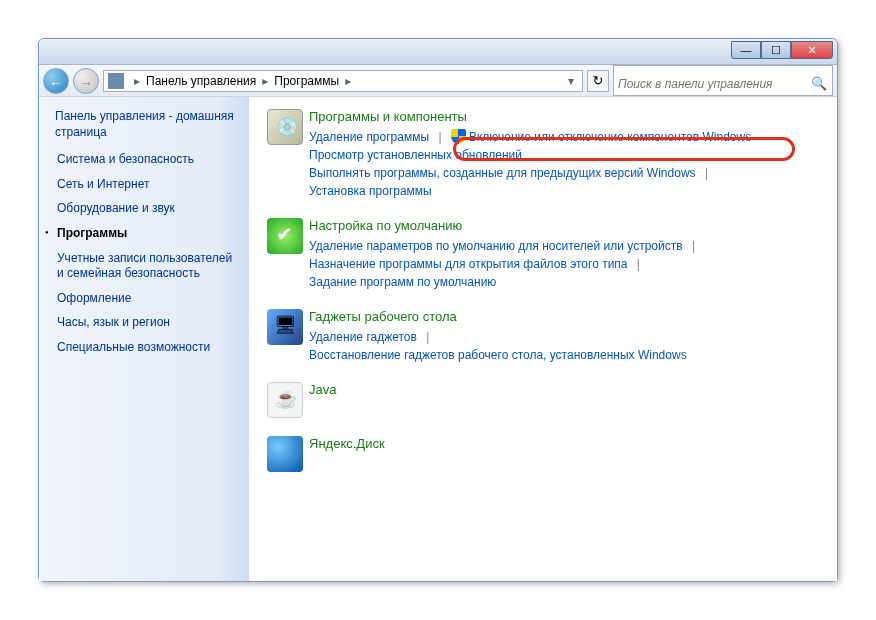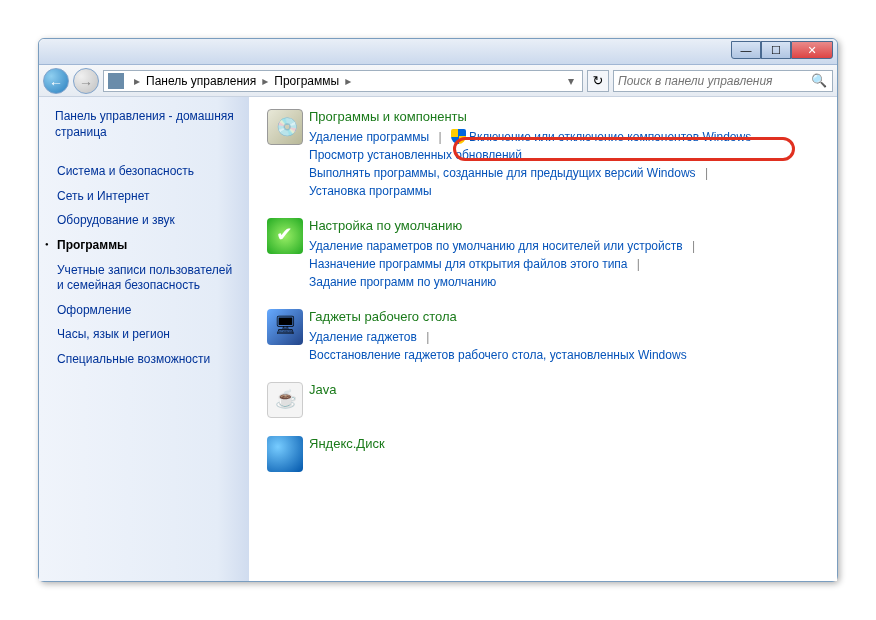--- a/index.html
+++ b/index.html
@@ -12,26 +12,26 @@
 .win-btn.close { border-radius: 0 0 3px 0; background: linear-gradient(#e98a8a,#d44); color: #fff; width: 42px; }
 .navbar { height: 32px; background: linear-gradient(#f5f7fa,#e6ebf2); border-bottom: 1px solid #c8d2e0; display: flex; align-items: center; padding: 0 4px; gap: 4px; }
 .nav-back, .nav-fwd { width: 26px; height: 26px; border-radius: 50%; border: 1px solid #7fa3cc; display: flex; align-items: center; justify-content: center; font-size: 14px; cursor: pointer; }
 .nav-back { background: radial-gradient(circle at 30% 30%, #8fcff0, #2a7fbf); color: #fff; }
 .nav-fwd { background: radial-gradient(circle at 30% 30%, #f0f0f0, #c0c0c0); color: #888; }
 .addressbar { flex: 1; height: 22px; border: 1px solid #a0b0c0; background: #fff; display: flex; align-items: center; padding: 0 4px; font-size: 12px; }
 .addr-icon { width: 16px; height: 16px; background: #6a8caa; margin-right: 4px; }
 .addr-sep { margin: 0 6px; color: #666; }
 .addr-dd { margin-left: auto; color: #666; padding: 0 4px; cursor: pointer; }
 .refresh-btn { width: 22px; height: 22px; border: 1px solid #a0b0c0; background: #f4f6fa; display: flex; align-items: center; justify-content: center; font-size: 13px; cursor: pointer; }
-.searchbar { width: 220px; height: 22px; border: 1px solid #a0b0c0; background: #fff; display: flex; align-items: center; padding: 4px 4px; }
+.searchbar { width: 220px; height: 31px; border: 1px solid #a0b0c0; background: #fff; display: flex; align-items: flex-end; padding: 4px 4px; }
 .searchbar input { border: none; outline: none; flex: 1; font-style: italic; color: #888; font-size: 12px; }
 .search-icon { color: #4a80c0; font-size: 13px; }
 .body-area { display: flex; height: calc(100% - 58px); }
 .sidebar { width: 210px; background: linear-gradient(to right, #f0f4fb 0%, #e4ecf7 85%, #d0dcef 100%); padding: 12px 10px 12px 16px; }
-.side-home { color: #003399; margin-bottom: 24px; line-height: 1.3; cursor: pointer; }
+.side-home { color: #003399; margin-bottom: 12px; line-height: 1.3; cursor: pointer; }
 .side-link { color: #003399; margin-bottom: 9px; cursor: pointer; position: relative; padding-left: 2px; line-height: 1.3; }
 .side-link.active { color: #000; font-weight: bold; }
 .side-link.active::before { content: "●"; position: absolute; left: -10px; font-size: 6px; top: 3px; }
 .content { flex: 1; padding: 12px 18px; overflow: auto; background: #fff; }
 .section { display: flex; margin-bottom: 18px; }
 .section-icon { width: 42px; flex-shrink: 0; }
 .section-icon .ico { width: 36px; height: 36px; border-radius: 4px; }
 .ico-programs { background: linear-gradient(135deg,#e8e8d8,#b8b898); border: 1px solid #999; position: relative; }
 .ico-programs::after { content:"💿"; position:absolute; font-size:18px; left:8px; top:6px; }
 .ico-defaults { background: radial-gradient(circle,#9e6,#2a2); border-radius: 50%; position: relative; }

